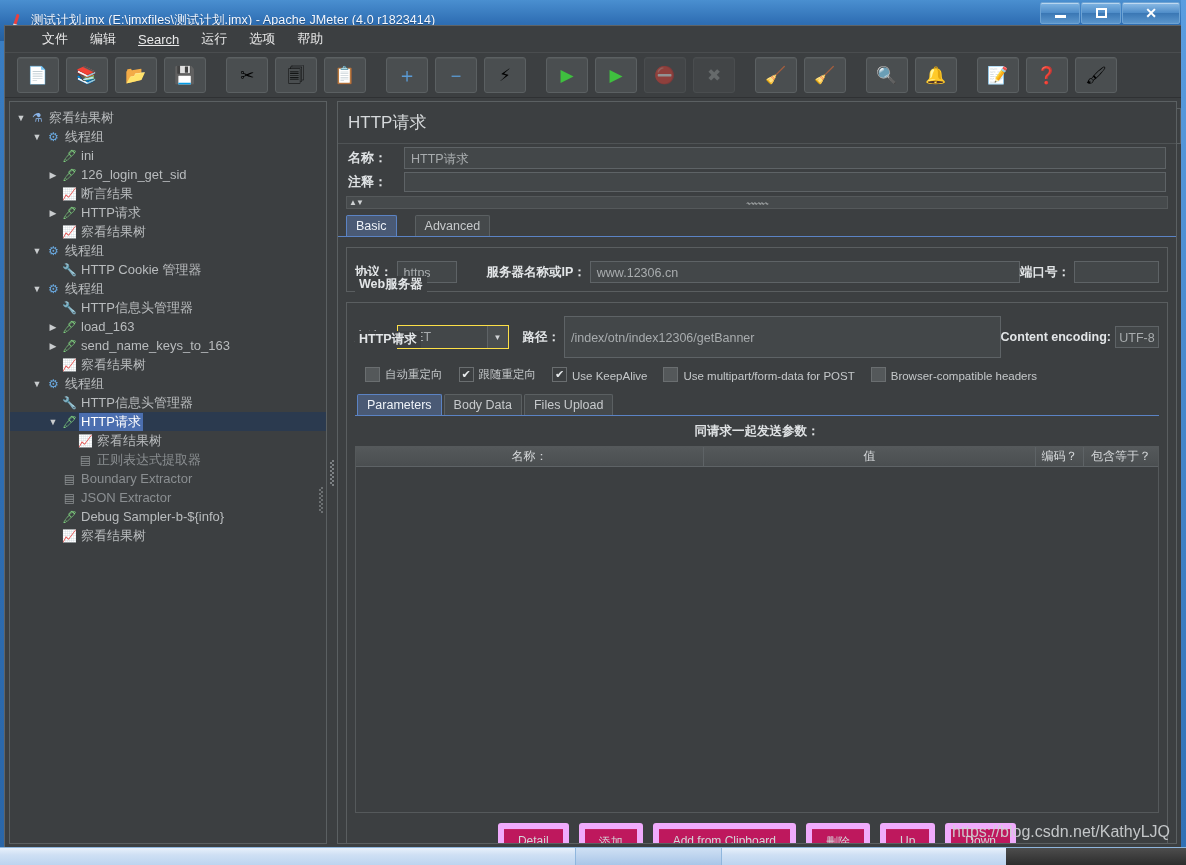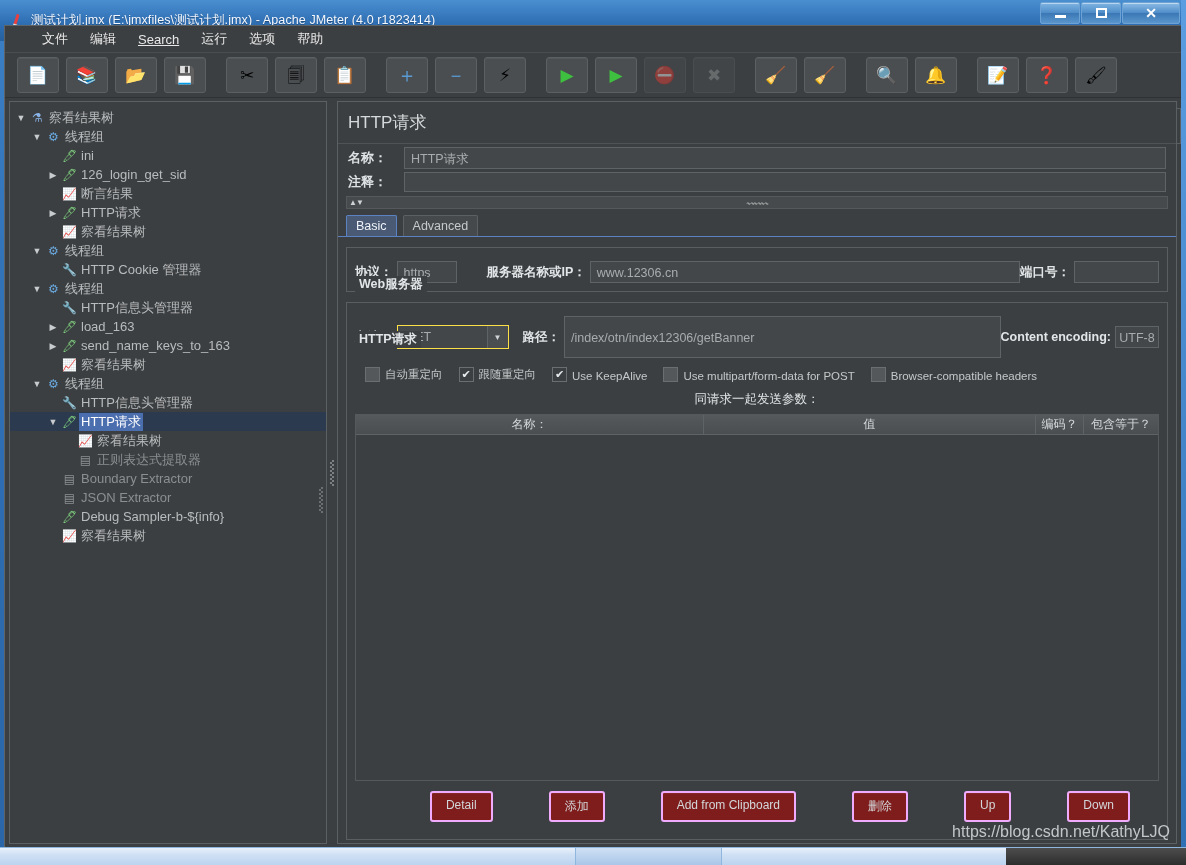--- a/index.html
+++ b/index.html
@@ -192,21 +192,21 @@
     display:flex; align-items:center; position: relative;
   }
   .collapse-bar .arrows { color:#cfd2d4; font-size:8px; padding-left:2px; letter-spacing:-1px;}
   .collapse-bar .dots {
     position:absolute; left:50%; transform:translateX(-50%);
     color:#9a9e9f; font-size:8px; letter-spacing:-1px;
   }
 
   
   .tabs {
-    display:flex; align-items:flex-end; padding: 6px 0 0 8px; gap:6px;
+    display:flex; align-items:flex-end; padding: 6px 0 0 8px; gap:18px;
     border-bottom: 1px solid #5b83c4;
   }
   .tab {
     background:#45494b; border:1px solid #5b6062; border-bottom:none;
     color:#c7cacc; font-size:12.5px; padding: 3px 9px 3px 9px;
     border-radius: 2px 2px 0 0;
   }
   .tab.active { background:#4a5a75; color:#eef2f7; border-color:#5b83c4; }
 
   .content-scroll {
@@ -246,41 +246,40 @@
   .chkbox.on { background:#3c3f41; }
   .chk .ctext { color:#c5c8ca; font-size:11.5px; white-space:nowrap; }
 
   
   .inner-tabs {
     display:flex; align-items:flex-end; padding: 10px 0 0 2px; gap:2px;
     border-bottom: 1px solid #5b83c4;
   }
   .param-caption {
     text-align:center; color:#dfe2e4; font-size:12.5px; padding: 7px 0 6px 0;
-    font-weight: normal;
+    font-weight: bold;
   }
   .tbl-wrap {
     flex:1; min-height:0; border:1px solid #55595b; background:#3c3f41;
     display:flex; flex-direction:column; overflow:hidden;
   }
   .tbl-head { display:flex; height:20px; flex:none; }
   .th {
     background: linear-gradient(to bottom,#55595b 0%, #4a4e50 100%);
     border-right:1px solid #5e6366; border-bottom:1px solid #5e6366;
     color:#d6d9db; font-size:12px;
     display:flex; align-items:center; justify-content:center; box-sizing:border-box;
   }
   .tbl-body { flex:1; background:#3c3f41; }
 
   .btnrow { display:flex; justify-content:center; gap:10px; padding: 10px 0 9px 0; flex:none; }
   .btn {
-    background:#7f1d1d; border:2px solid #f0abfc; border-radius:3px;
+    background:#be185d; border:6px solid #f0abfc; border-radius:3px;
     color:#d4d7d9; font-size:12px; padding: 5px 14px; white-space:nowrap;
     box-shadow: inset 0 1px 0 rgba(255,255,255,.05);
-    margin-left: 46px;
   }
 
   .watermark {
     position:absolute; right: 6px; bottom: 2px;
     color:#cfd2d4; font-size:16px; opacity:.92;
     font-family:"Liberation Sans",sans-serif;
   }
 
   
   .right-strip {
@@ -636,20 +635,25 @@
                 <div class="chk">
                   <span class="chkbox"></span>
                   <span class="ctext">Use multipart/form-data for POST</span>
                 </div>
                 <div class="chk">
                   <span class="chkbox"></span>
                   <span class="ctext">Browser-compatible headers</span>
                 </div>
               </div>
 
+              <div class="inner-tabs">
+                <div class="tab active">Parameters</div>
+                <div class="tab">Body Data</div>
+                <div class="tab">Files Upload</div>
+              </div>
 
               <div class="param-caption">同请求一起发送参数：</div>
 
               <div class="tbl-wrap" style="height:365px">
                 <div class="tbl-head">
                   <div class="th" style="flex:0 0 348px">名称：</div>
                   <div class="th" style="flex:1">值</div>
                   <div class="th" style="flex:0 0 48px">编码？</div>
                   <div class="th" style="flex:0 0 74px;border-right:none">包含等于？</div>
                 </div>

